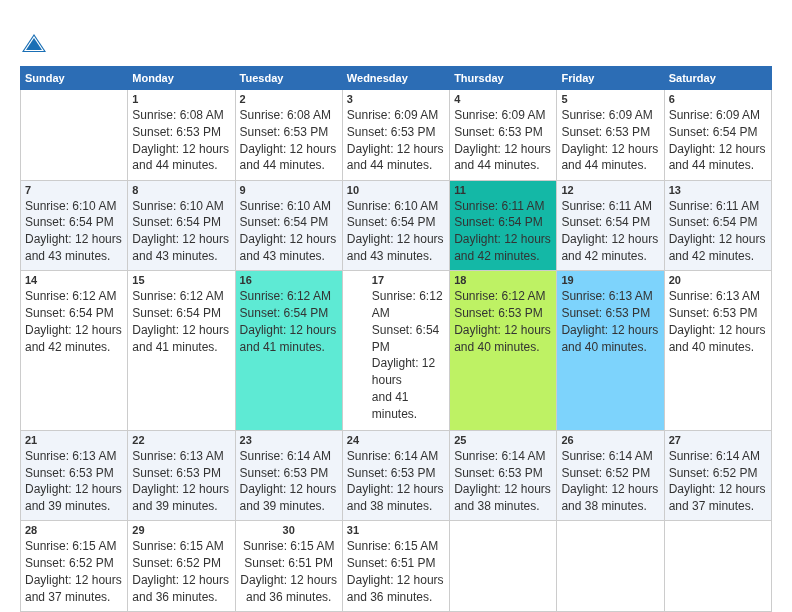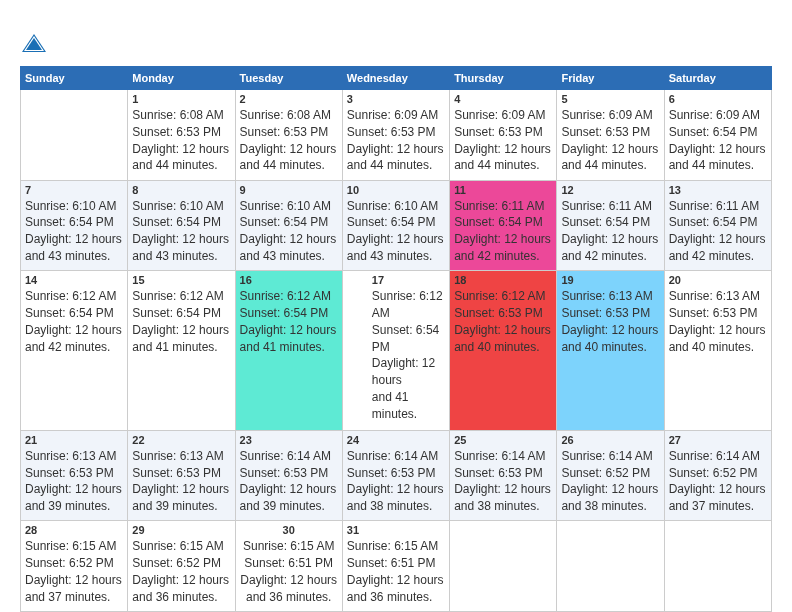--- a/index.html
+++ b/index.html
@@ -183,21 +183,21 @@
             <div class="day-info">Sunrise: 6:10 AM<br>Sunset: 6:54 PM<br>Daylight: 12 hours<br>and 43 minutes.</div>
           </td>
           <td style="background-color: rgb(240, 244, 250);">
             <span class="day-number">9</span>
             <div class="day-info">Sunrise: 6:10 AM<br>Sunset: 6:54 PM<br>Daylight: 12 hours<br>and 43 minutes.</div>
           </td>
           <td style="background-color: rgb(240, 244, 250);">
             <span class="day-number">10</span>
             <div class="day-info">Sunrise: 6:10 AM<br>Sunset: 6:54 PM<br>Daylight: 12 hours<br>and 43 minutes.</div>
           </td>
-          <td style="background-color: #ec4899;">
+          <td style="background-color: #14b8a6;">
             <span class="day-number">11</span>
             <div class="day-info">Sunrise: 6:11 AM<br>Sunset: 6:54 PM<br>Daylight: 12 hours<br>and 42 minutes.</div>
           </td>
           <td style="background-color: rgb(240, 244, 250);">
             <span class="day-number">12</span>
             <div class="day-info">Sunrise: 6:11 AM<br>Sunset: 6:54 PM<br>Daylight: 12 hours<br>and 42 minutes.</div>
           </td>
           <td style="background-color: rgb(240, 244, 250);">
             <span class="day-number">13</span>
             <div class="day-info">Sunrise: 6:11 AM<br>Sunset: 6:54 PM<br>Daylight: 12 hours<br>and 42 minutes.</div>
@@ -213,21 +213,21 @@
             <div class="day-info">Sunrise: 6:12 AM<br>Sunset: 6:54 PM<br>Daylight: 12 hours<br>and 41 minutes.</div>
           </td>
           <td style="background-color: #5eead4;">
             <span class="day-number">16</span>
             <div class="day-info">Sunrise: 6:12 AM<br>Sunset: 6:54 PM<br>Daylight: 12 hours<br>and 41 minutes.</div>
           </td>
           <td style="background-color: rgb(255, 255, 255); padding-left: 29px;">
             <span class="day-number">17</span>
             <div class="day-info">Sunrise: 6:12 AM<br>Sunset: 6:54 PM<br>Daylight: 12 hours<br>and 41 minutes.</div>
           </td>
-          <td style="background-color: #ef4444;">
+          <td style="background-color: #bef264;">
             <span class="day-number">18</span>
             <div class="day-info">Sunrise: 6:12 AM<br>Sunset: 6:53 PM<br>Daylight: 12 hours<br>and 40 minutes.</div>
           </td>
           <td style="background-color: #7dd3fc;">
             <span class="day-number">19</span>
             <div class="day-info">Sunrise: 6:13 AM<br>Sunset: 6:53 PM<br>Daylight: 12 hours<br>and 40 minutes.</div>
           </td>
           <td style="background-color: rgb(255, 255, 255);">
             <span class="day-number">20</span>
             <div class="day-info">Sunrise: 6:13 AM<br>Sunset: 6:53 PM<br>Daylight: 12 hours<br>and 40 minutes.</div>

